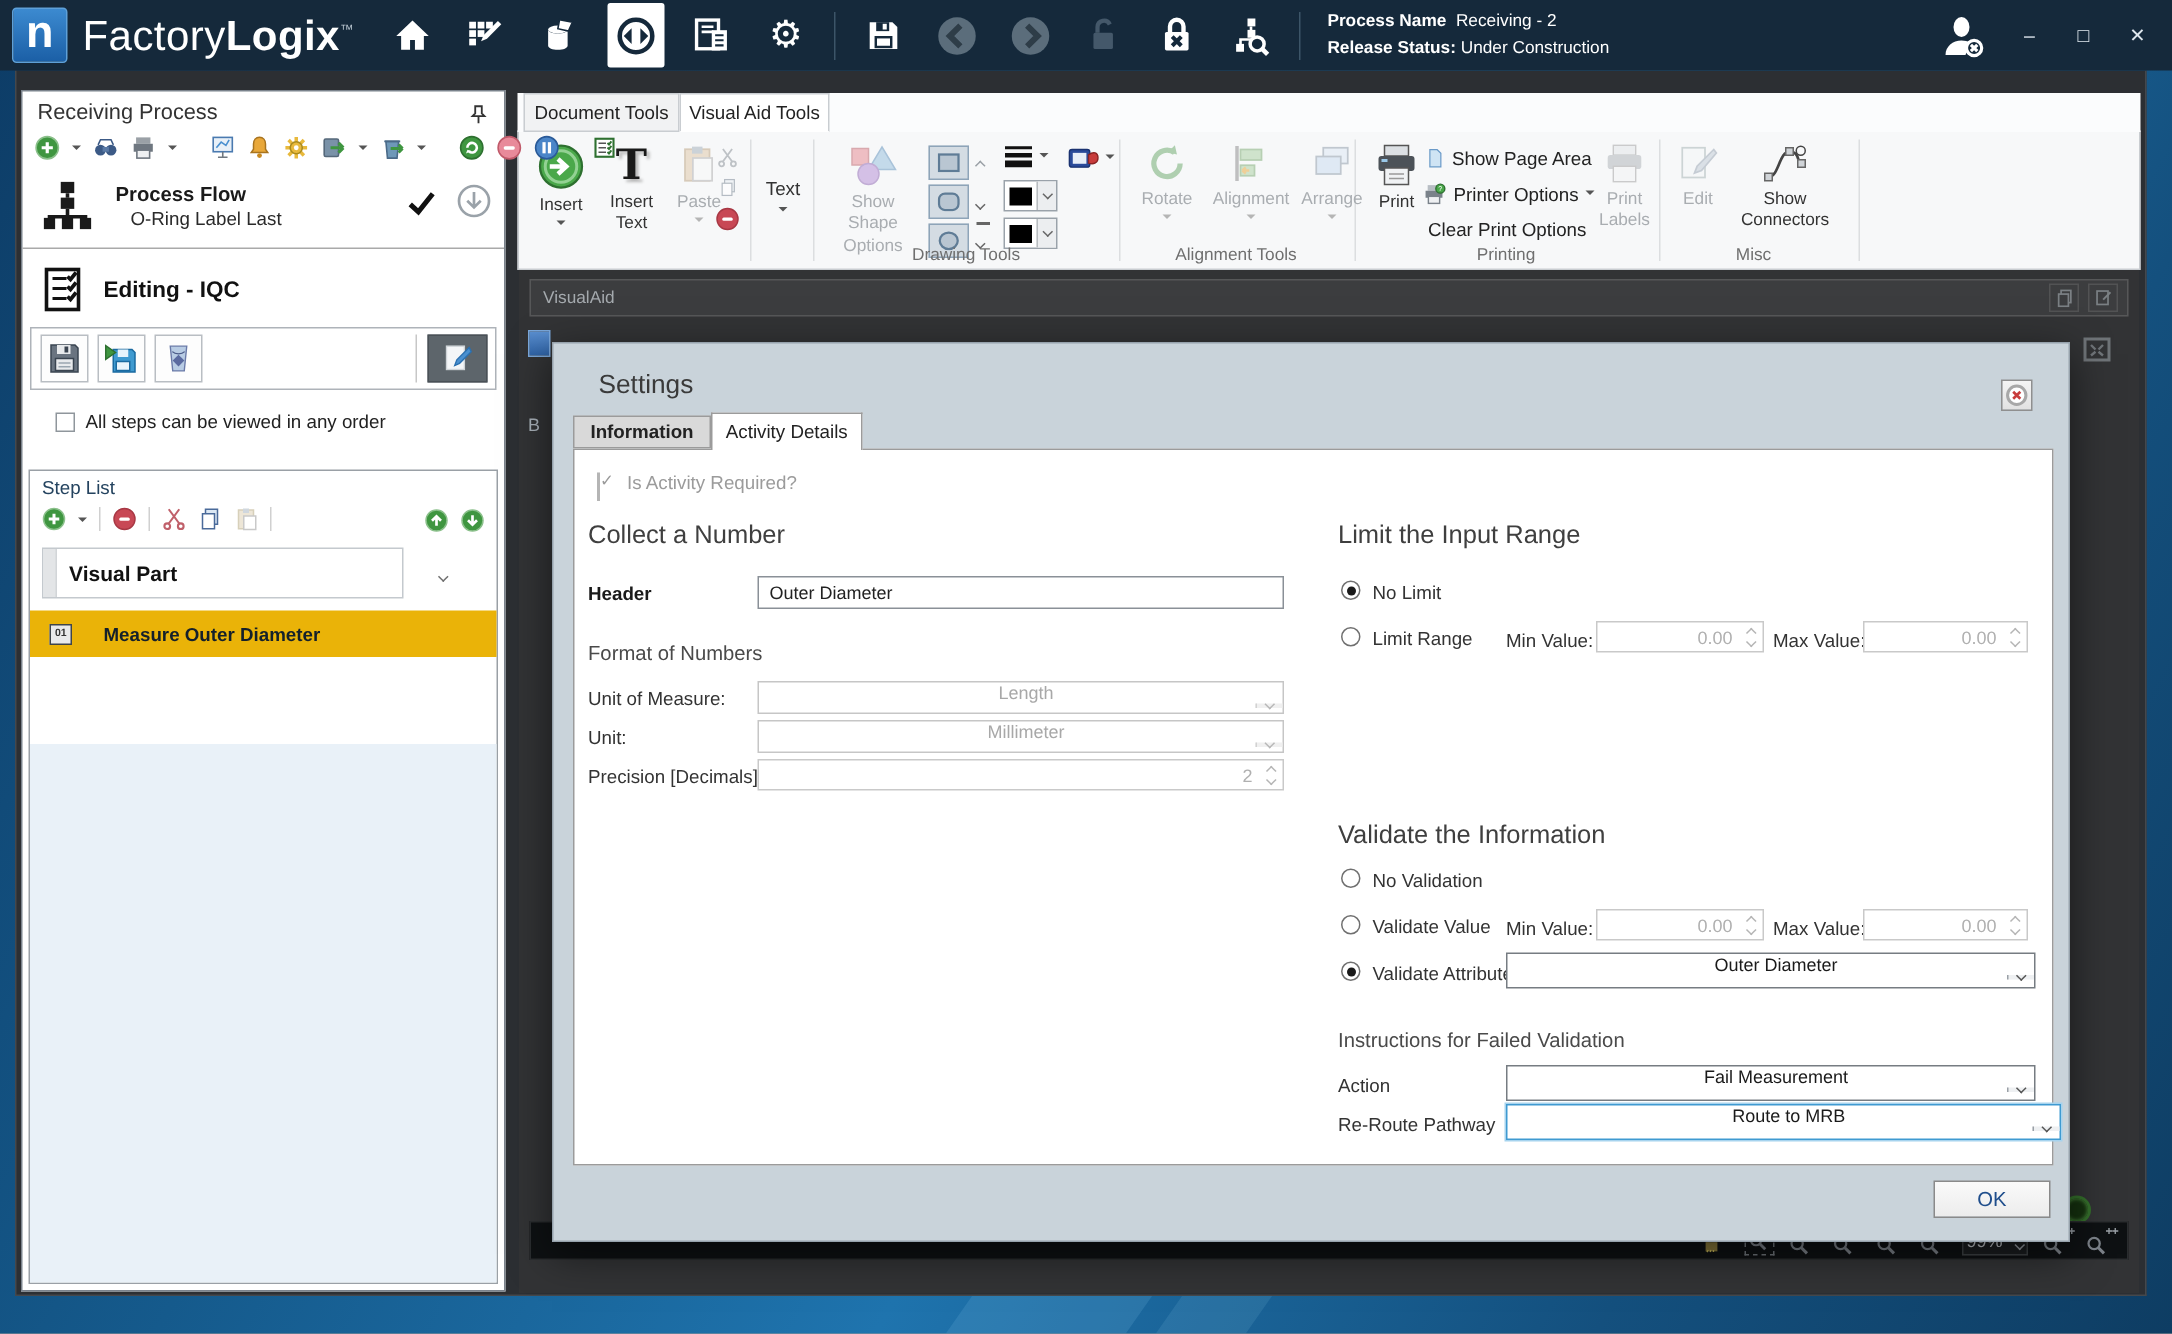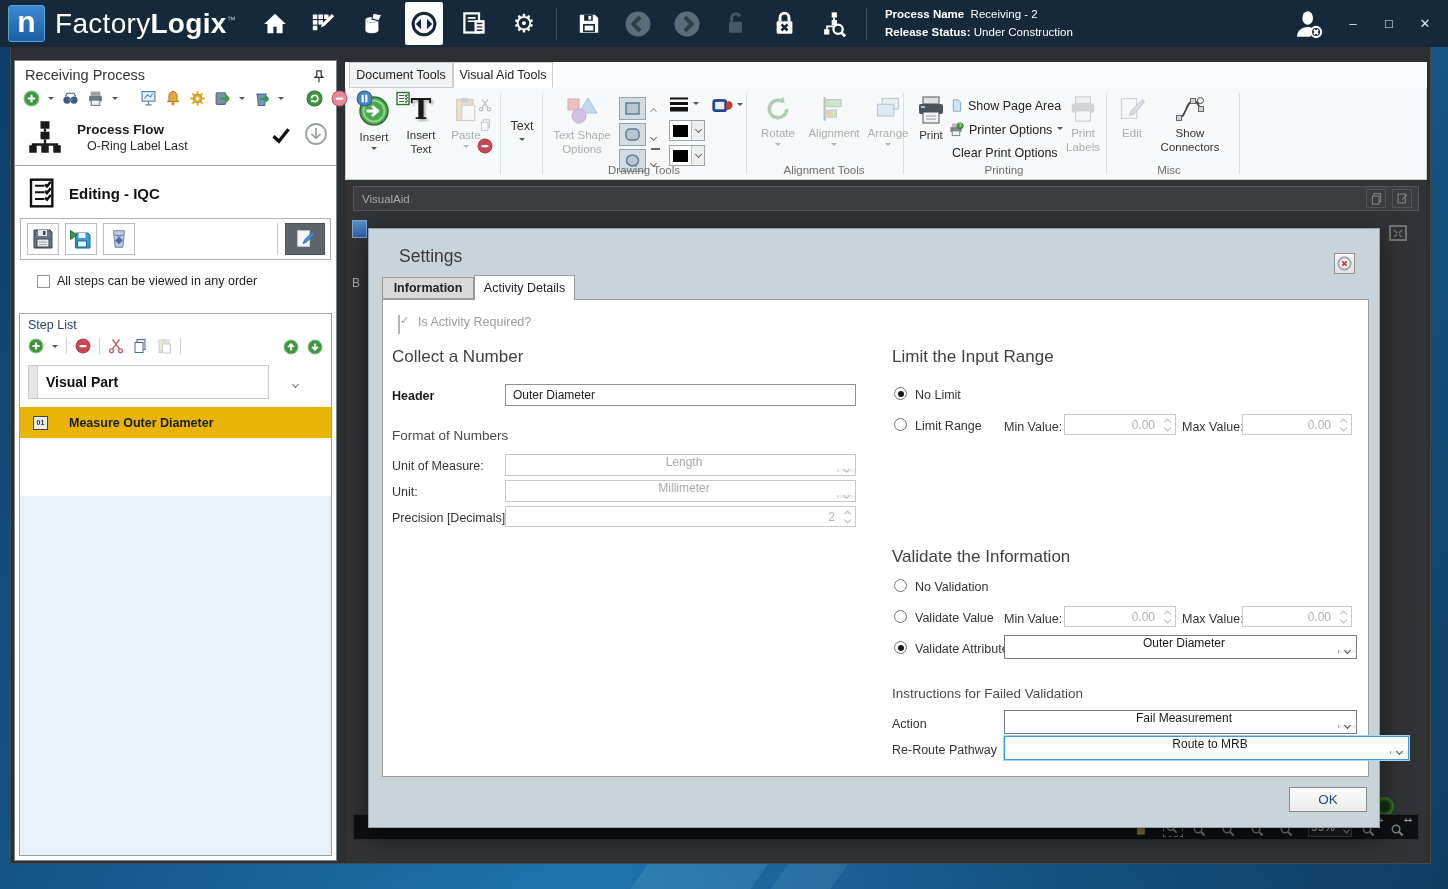--- a/index.html
+++ b/index.html
@@ -572,21 +572,21 @@
     <span class="lbl" style="font-size:12.5px">Text</span>
     <span class="caret"></span>
   </div>
 
   <div class="rbtn dim" style="left:203px; width:66px">
     <svg width="34" height="30" viewBox="0 0 34 30" opacity=".55">
         <rect x="3" y="4" width="11" height="11" fill="#e89098" stroke="#c06a72"></rect>
         <path d="M23 3l9 15H14z" fill="#9cc2de" stroke="#6a98c0"></path>
         <circle cx="14" cy="21" r="7" fill="#b893d8" stroke="#9670b8"></circle>
       </svg>
-    <span class="lbl" style="width:62px">Text Shape Options</span>
+    <span class="lbl" style="width:62px">Show Shape Options</span>
   </div>
   <div class="shape-btn" style="left:273px; top:9px">
       <svg width="15" height="13" viewBox="0 0 15 13">
         <rect x="1" y="1" width="13" height="11" fill="#b9c6d2" stroke="#5f7c96" stroke-width="1.5"></rect>
       </svg>
     </div>
   <div class="shape-btn" style="left:273px; top:35px">
       <svg width="15" height="13" viewBox="0 0 15 13">
         <rect x="1" y="1" width="13" height="11" rx="4" fill="#b9c6d2" stroke="#5f7c96" stroke-width="1.5"></rect>
       </svg>
@@ -917,21 +917,21 @@
     
     <div class="heading-md" style="left:509px; top:386px">Instructions for Failed Validation</div>
     <span class="flabel" style="left:509px; top:417px">Action</span>
     <div class="sel en" style="left:621px; top:410px; width:353px; height:24px">
       <span class="val">Fail Measurement</span>
       <span class="btn">
           <span class="chev"></span>
         </span>
     </div>
     <span class="flabel" style="left:509px; top:443px">Re-Route Pathway</span>
-    <div class="sel en focus" style="left:621px; top:436px; width:405px; height:24px">
+    <div class="sel en focus" style="left:621px; top:436px; width:370px; height:24px">
       <span class="val">Route to MRB</span>
       <span class="btn">
           <span class="chev"></span>
         </span>
     </div>
   </div>
 
   <div class="ok-btn">
       <span>OK</span>
     </div>

